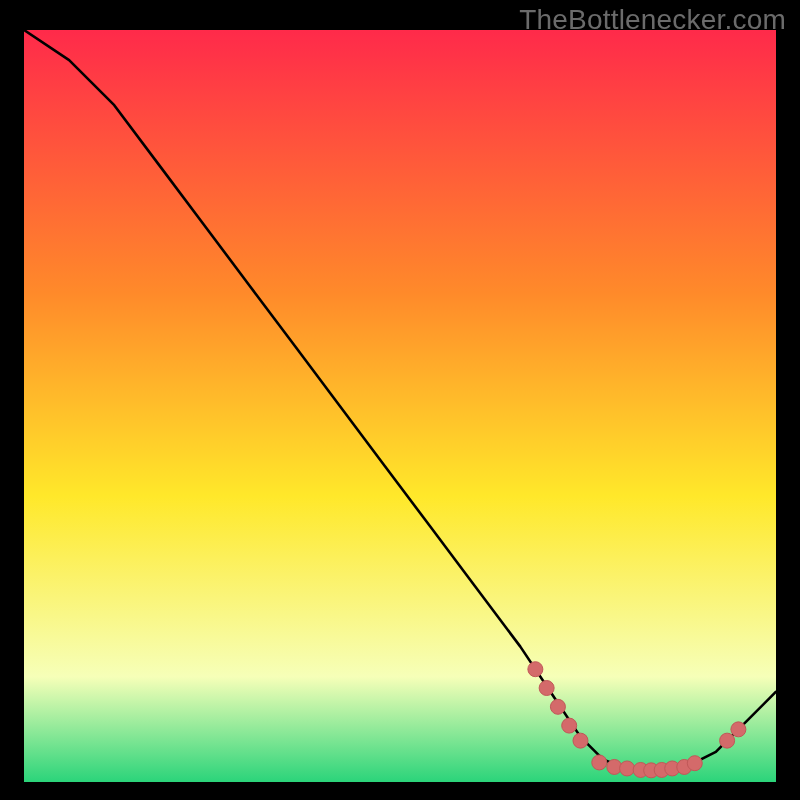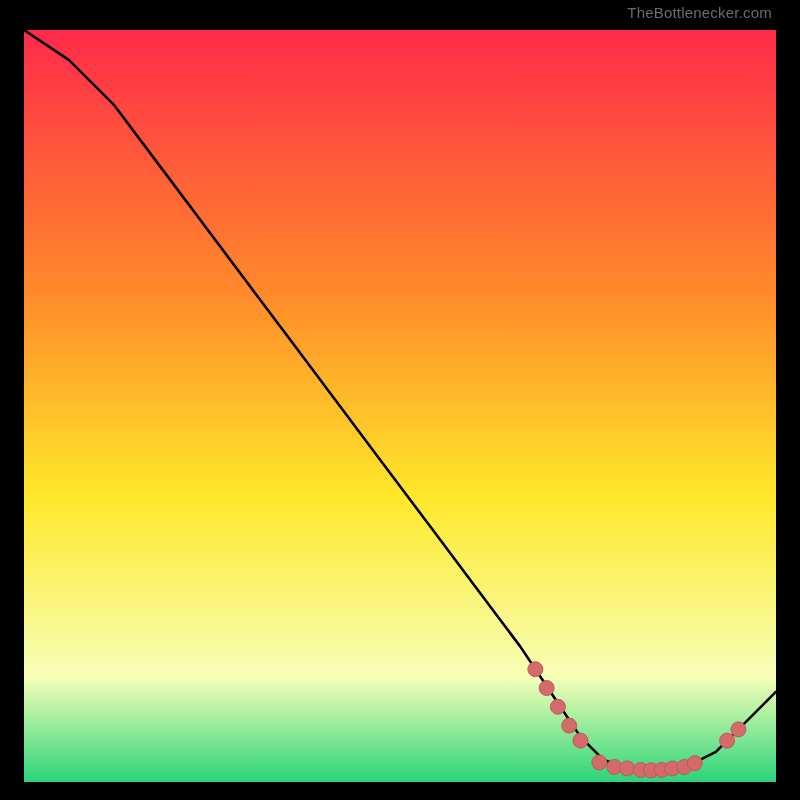--- a/index.html
+++ b/index.html
@@ -15,23 +15,23 @@
     position: absolute;
     top: 0;
     left: 0;
     width: 800px;
     height: 800px;
     background: #000;
   }
   .watermark {
     position: absolute;
     top: 4px;
-    right: 28px;
+    right: 14px;
     color: #6b6b6b;
-    font-size: 15px;
+    font-size: 28px;
     letter-spacing: 0.2px;
     font-weight: 400;
     user-select: none;
   }
   .plot-wrap {
     position: absolute;
     left: 24px;
     top: 30px;
     width: 752px;
     height: 752px;

